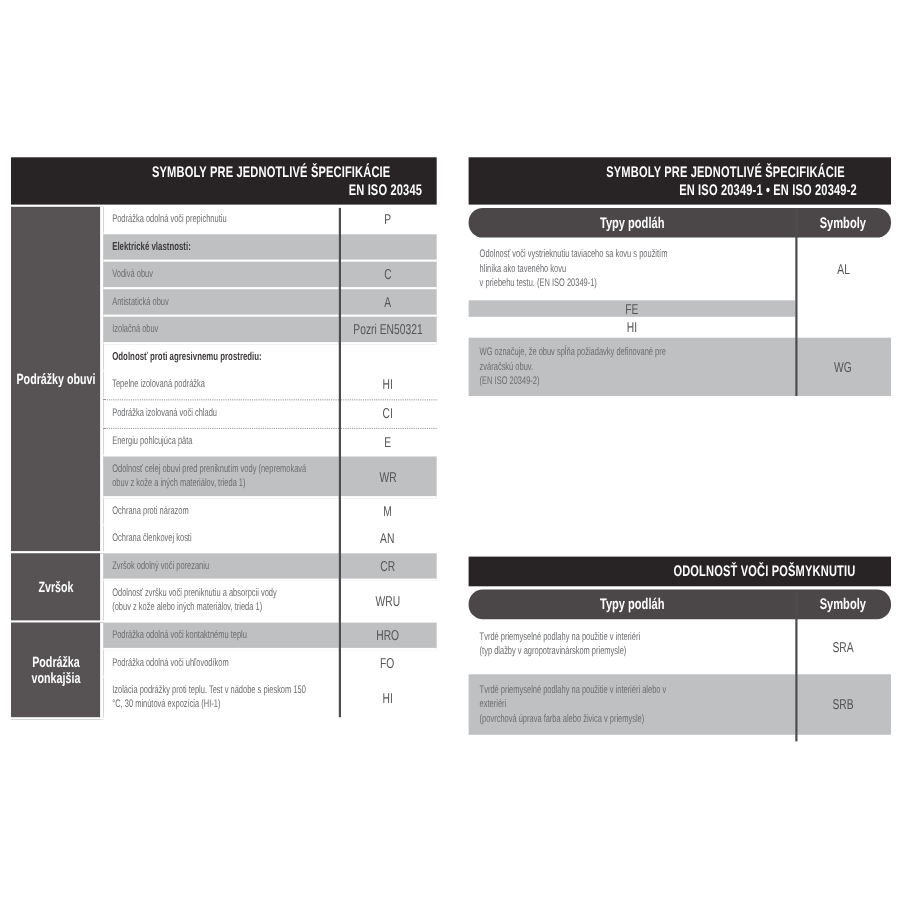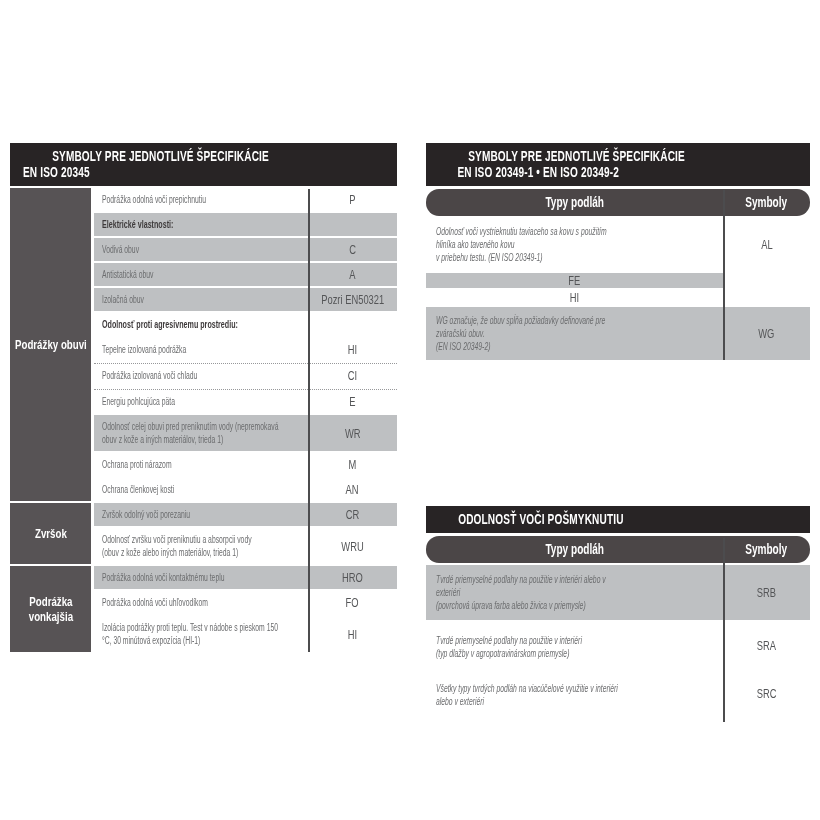--- a/index.html
+++ b/index.html
@@ -8,21 +8,21 @@
   
   .sq-l{transform:scaleX(0.68);transform-origin:0 50%;width:147%;white-space:pre-line;}
   .sq-c{display:inline-block;transform:scaleX(0.72);white-space:nowrap;}
   .sq-m{transform:scaleX(0.72);transform-origin:50% 50%;width:139%;margin-left:-19.5%;text-align:center;}
 
   .tblwrap{position:absolute;}
   .lt-wrap{left:10px;top:143px;width:387px;}
   .rt1-wrap{left:426px;top:143px;width:384px;}
   .rt2-wrap{left:426px;top:506px;width:384px;}
 
-  .hdr{background:var(--header-bg,#282425);color:#fff;text-align:left;padding:5px 0 6px;}
+  .hdr{background:var(--header-bg,#282425);color:#fff;text-align:right;padding:5px 0 6px;}
   .hline{font-size:14px;font-weight:bold;line-height:16px;letter-spacing:.2px;}
 
   
   table.lt{border-collapse:separate;border-spacing:0;width:387px;table-layout:fixed;margin-top:2px;}
   table.lt td{vertical-align:middle;border-bottom:2px solid #fff;}
   td.grp{background:var(--group-bg,#575355);color:#fff;font-size:13.5px;font-weight:bold;
          line-height:15px;border-right:3px solid #fff;}
   td.d{padding:5px 8px;font-size:10px;line-height:13px;color:var(--text-body,#6b6c6e);overflow:hidden;margin-left:40px;}
   td.s{text-align:center;font-size:13px;color:var(--text-sym,#545557);}
   tr .g{background:var(--row-gray,#bec0c2);}
@@ -30,21 +30,21 @@
   td.dot{border-top:1px dotted var(--dotted,#97989a);}
   .vl{position:absolute;width:2px;background:var(--divider,#4c4c4e);pointer-events:none;}
   .lt-vl{left:298px;top:46px;bottom:2px;}
 
   
   .rsub{display:grid;grid-template-columns:297px 87px;background:var(--subheader-bg,#4b4647);
         color:#fff;margin-top:3px;border-radius:13px;}
   .rsub div{text-align:center;padding:5px 0;font-size:14px;font-weight:bold;line-height:17px;}
   .rrow{display:grid;grid-template-columns:297px 87px;margin-top:2px;}
   .rrow .rd{padding:7px 10px;font-size:10px;line-height:13px;color:var(--text-body,#6b6c6e);
-            display:flex;align-items:flex-end;overflow:hidden;font-style:italic;}
+            display:flex;align-items:flex-start;overflow:hidden;}
   .rrow .rs{display:flex;align-items:center;justify-content:center;font-size:13px;
             color:var(--text-sym,#545557);}
   .rrow.g > div{background:var(--row-gray,#bec0c2);}
   .rt2-wrap .rrow .rd{min-height:30px;padding:8px 10px;}
   .rt1-vl{left:297px;top:47px;bottom:0;}
   .rt2-vl{left:297px;top:32px;bottom:-6px;}
 </style>
 </head>
 <body>
 
@@ -222,42 +222,34 @@
   </div>
 
   <div class="tblwrap rt2-wrap">
     <div class="hdr">
       <div class="hline"><span class="sq-c">ODOLNOSŤ VOČI POŠMYKNUTIU</span></div>
     </div>
     <div class="rsub">
       <div><span class="sq-c">Typy podláh</span></div>
       <div><span class="sq-c">Symboly</span></div>
     </div>
+    <div class="rrow">
+      <div class="rd">
+          <div class="sq-l">Tvrdé priemyselné podlahy na použitie v interiéri
+(typ dlažby v agropotravinárskom priemysle)</div>
+        </div>
+      <div class="rs">
+          <span class="sq-c">SRA</span>
+        </div>
+    </div>
     <div class="rrow g">
       <div class="rd">
           <div class="sq-l">Tvrdé priemyselné podlahy na použitie v interiéri alebo v exteriéri
 (povrchová úprava farba alebo živica v priemysle)</div>
         </div>
       <div class="rs">
           <span class="sq-c">SRB</span>
         </div>
     </div>
-    <div class="rrow">
-      <div class="rd">
-          <div class="sq-l">Tvrdé priemyselné podlahy na použitie v interiéri
-(typ dlažby v agropotravinárskom priemysle)</div>
-        </div>
-      <div class="rs">
-          <span class="sq-c">SRA</span>
-        </div>
-    </div>
-    <div class="rrow">
-      <div class="rd">
-          <div class="sq-l">Všetky typy tvrdých podláh na viacúčelové využitie v interiéri alebo v exteriéri</div>
-        </div>
-      <div class="rs">
-          <span class="sq-c">SRC</span>
-        </div>
-    </div>
     <div class="vl rt2-vl"></div>
   </div>
 
 </div>
 
 </body></html>

